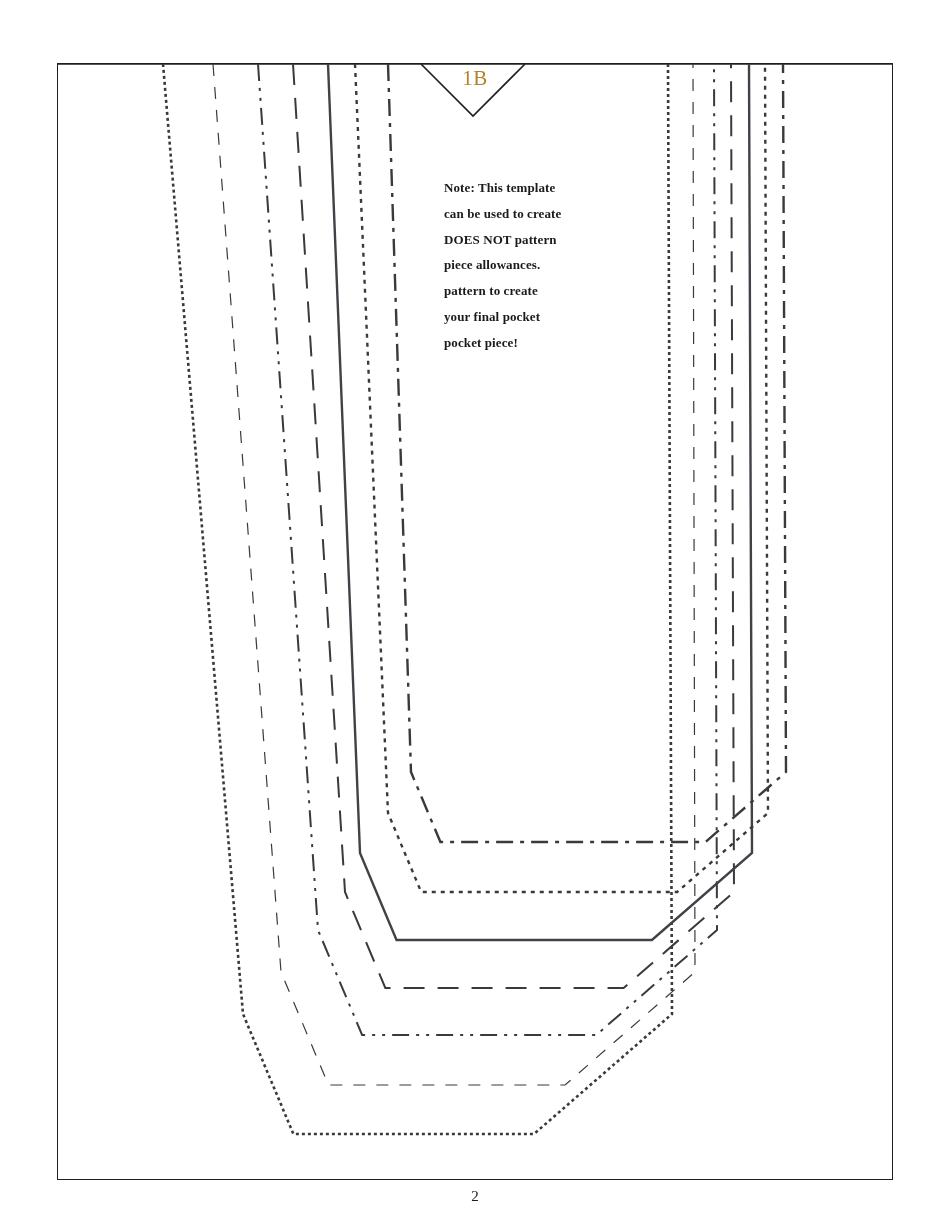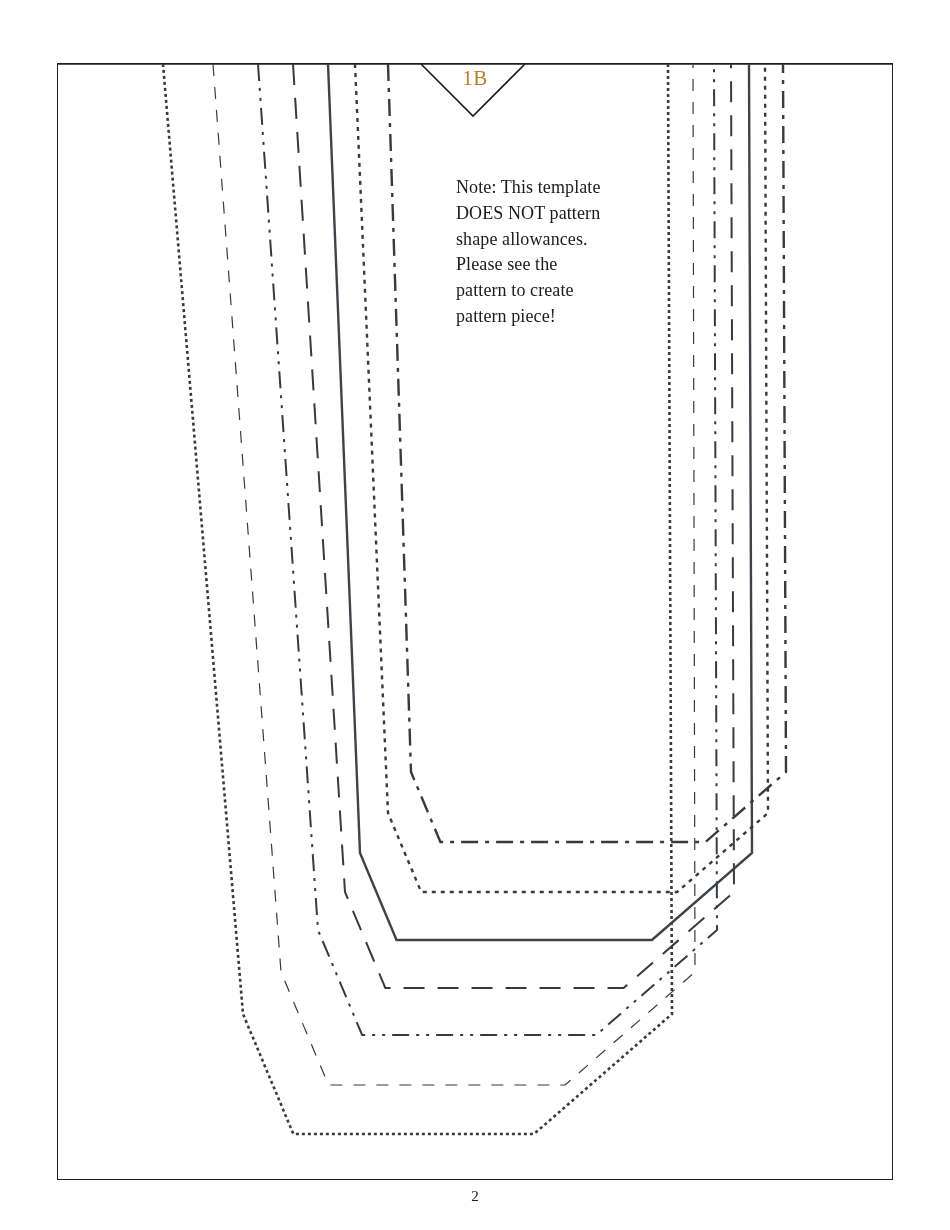--- a/index.html
+++ b/index.html
@@ -37,28 +37,29 @@
   #pattern-svg {
     position: absolute;
     left: 0;
     top: 0;
     width: 950px;
     height: 1230px;
     pointer-events: none;
   }
   #note-block {
     position: absolute;
-    left: 456px;
+    left: 444px;
     top: 167px;
     width: 200px;
     font-family: "Liberation Serif", serif;
-    font-size: 18px;
+    font-size: 13px;
     line-height: 25.8px;
     color: #1b1b1b;
     letter-spacing: 0.1px;
+    font-weight: bold;
   }
   #note-block .note-line {
     display: block;
     white-space: nowrap;
   }
   #page-number {
     position: absolute;
     left: 57px;
     top: 1180px;
     width: 836px;
@@ -101,22 +102,23 @@
       <path id="line-6" fill="none" stroke="#3a3a3a" stroke-width="2.4" stroke-dasharray="17 7 4 7" stroke-linecap="butt" d="M 388 56 L 411 764 L 440.4 834 L 705.5 834 L 786 764 L 783 56"></path>
     </g>
 
     <path id="notch" fill="none" stroke="#231f20" stroke-width="1.7" stroke-linejoin="miter" d="M 421 56 L 473 108 L 525 56"></path>
   </svg>
 
   <div id="piece-label">1B</div>
 
   <div id="note-block">
     <span class="note-line">Note: This template</span>
+    <span class="note-line">can be used to create</span>
     <span class="note-line">DOES NOT pattern</span>
-    <span class="note-line">shape allowances.</span>
-    <span class="note-line">Please see the</span>
+    <span class="note-line">piece allowances.</span>
     <span class="note-line">pattern to create</span>
-    <span class="note-line">pattern piece!</span>
+    <span class="note-line">your final pocket</span>
+    <span class="note-line">pocket piece!</span>
   </div>
 
   <div id="page-number">2</div>
 
 </div>
 
 </body></html>

